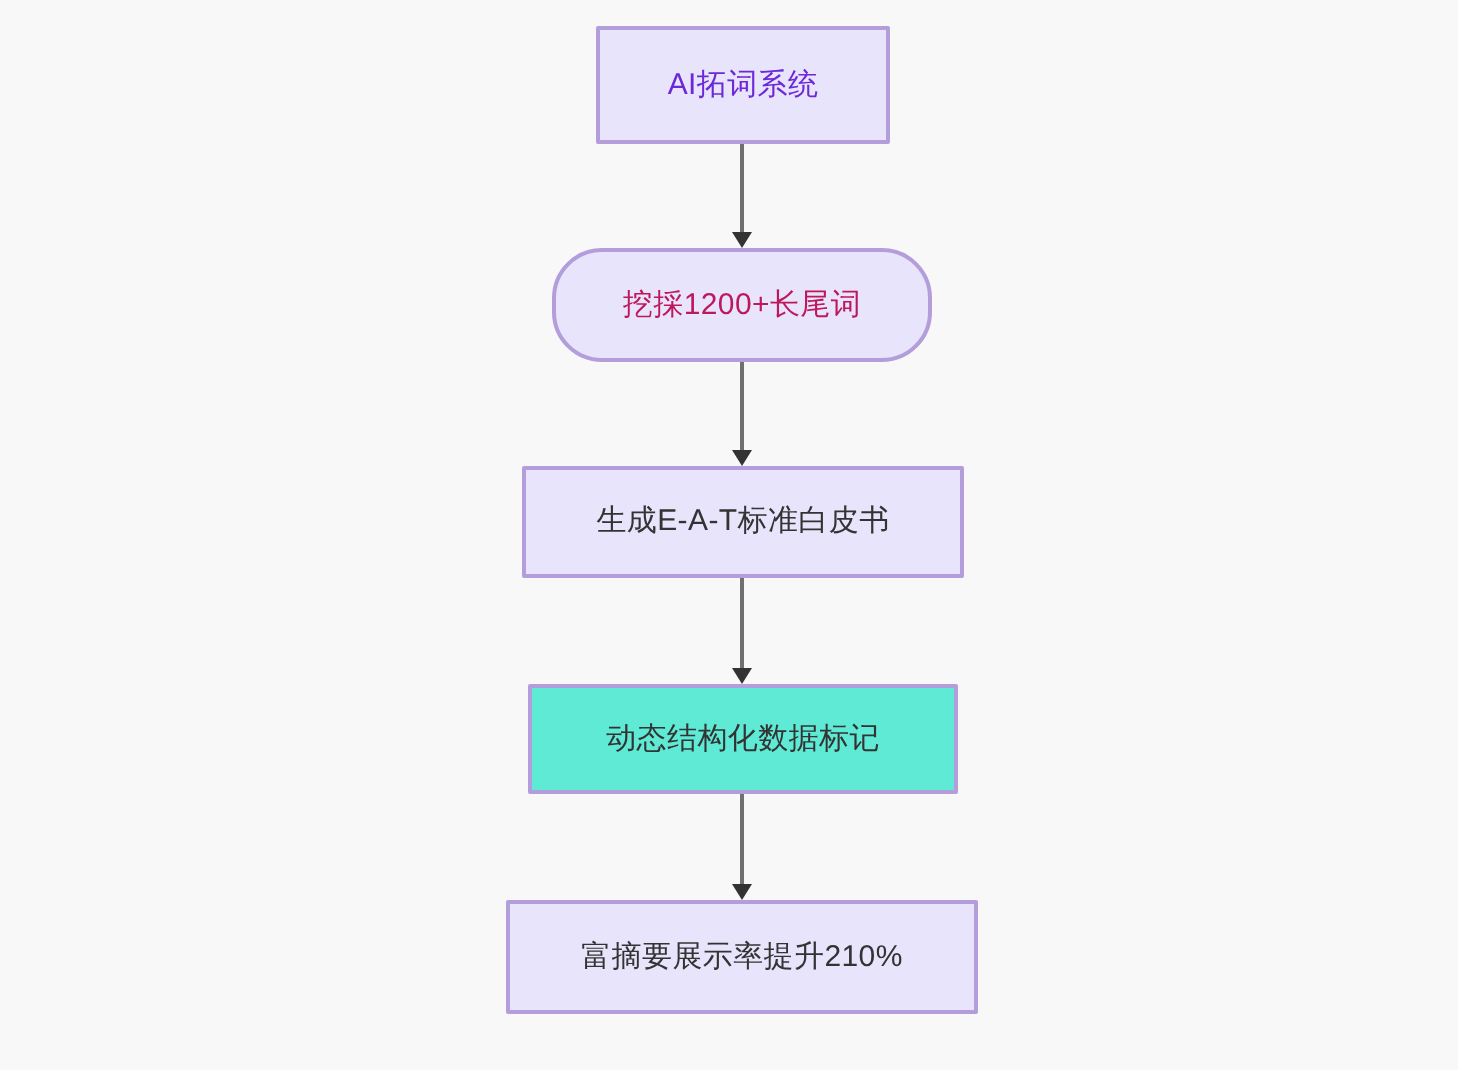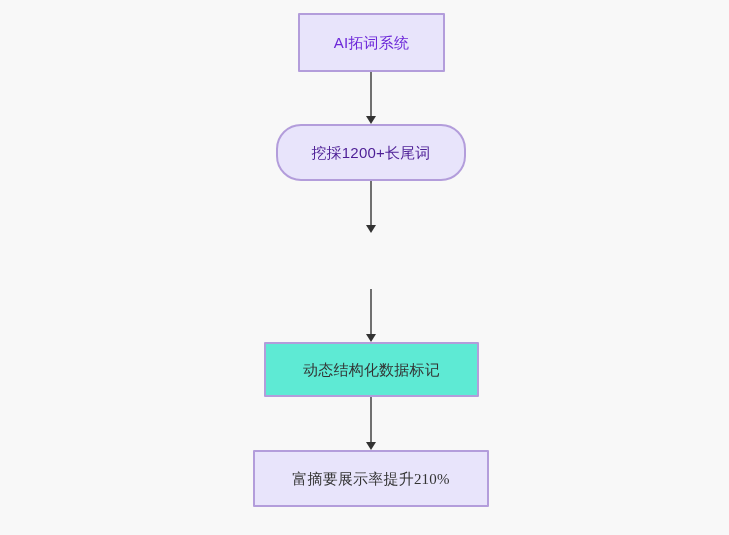--- a/index.html
+++ b/index.html
@@ -68,26 +68,29 @@
   <div class="edge" style="left: 371px; top: 289px; height: 45px; background: rgb(112, 112, 112);"></div>
   <div class="arrowhead" style="left: 371px; top: 334px; border-top-color: rgb(51, 51, 51);"></div>
 
   <div class="edge" style="left: 371px; top: 397px; height: 45px; background: rgb(112, 112, 112);"></div>
   <div class="arrowhead" style="left: 371px; top: 442px; border-top-color: rgb(51, 51, 51);"></div>
 
   <div class="node" style="left: 298px; top: 13px; width: 147px; height: 59px; background: rgb(232, 228, 251); border-color: rgb(179, 157, 219); color: #6d28d9;">
     <span class="node-label">AI拓词系统</span>
   </div>
 
-  <div class="node" style="left: 276px; top: 124px; width: 190px; height: 57px; background: rgb(232, 228, 251); border-color: rgb(179, 157, 219); color: #4c1d95; border-radius: 25px;">
+  <div class="node" style="left: 276px; top: 124px; width: 190px; height: 57px; background: rgb(232, 228, 251); border-color: rgb(179, 157, 219); color: #be185d; border-radius: 25px;">
     <span class="node-label">挖採1200+长尾词</span>
   </div>
 
+  <div class="node" style="left: 261px; top: 233px; width: 221px; height: 56px; background: rgb(232, 228, 251); border-color: rgb(179, 157, 219); color: rgb(51, 51, 51);">
+    <span class="node-label">生成E-A-T标准白皮书</span>
+  </div>
 
   <div class="node" style="left: 264px; top: 342px; width: 215px; height: 55px; background: #5eead4; border-color: rgb(179, 157, 219); color: rgb(51, 51, 51);">
     <span class="node-label">动态结构化数据标记</span>
   </div>
 
-  <div class="node" style="left: 253px; top: 450px; width: 236px; height: 57px; background: rgb(232, 228, 251); border-color: rgb(179, 157, 219); color: rgb(51, 51, 51); font-family: Liberation Serif, serif;">
+  <div class="node" style="left: 253px; top: 450px; width: 236px; height: 57px; background: rgb(232, 228, 251); border-color: rgb(179, 157, 219); color: rgb(51, 51, 51);">
     <span class="node-label">富摘要展示率提升210%</span>
   </div>
 
 </div>
 
 </body></html>

